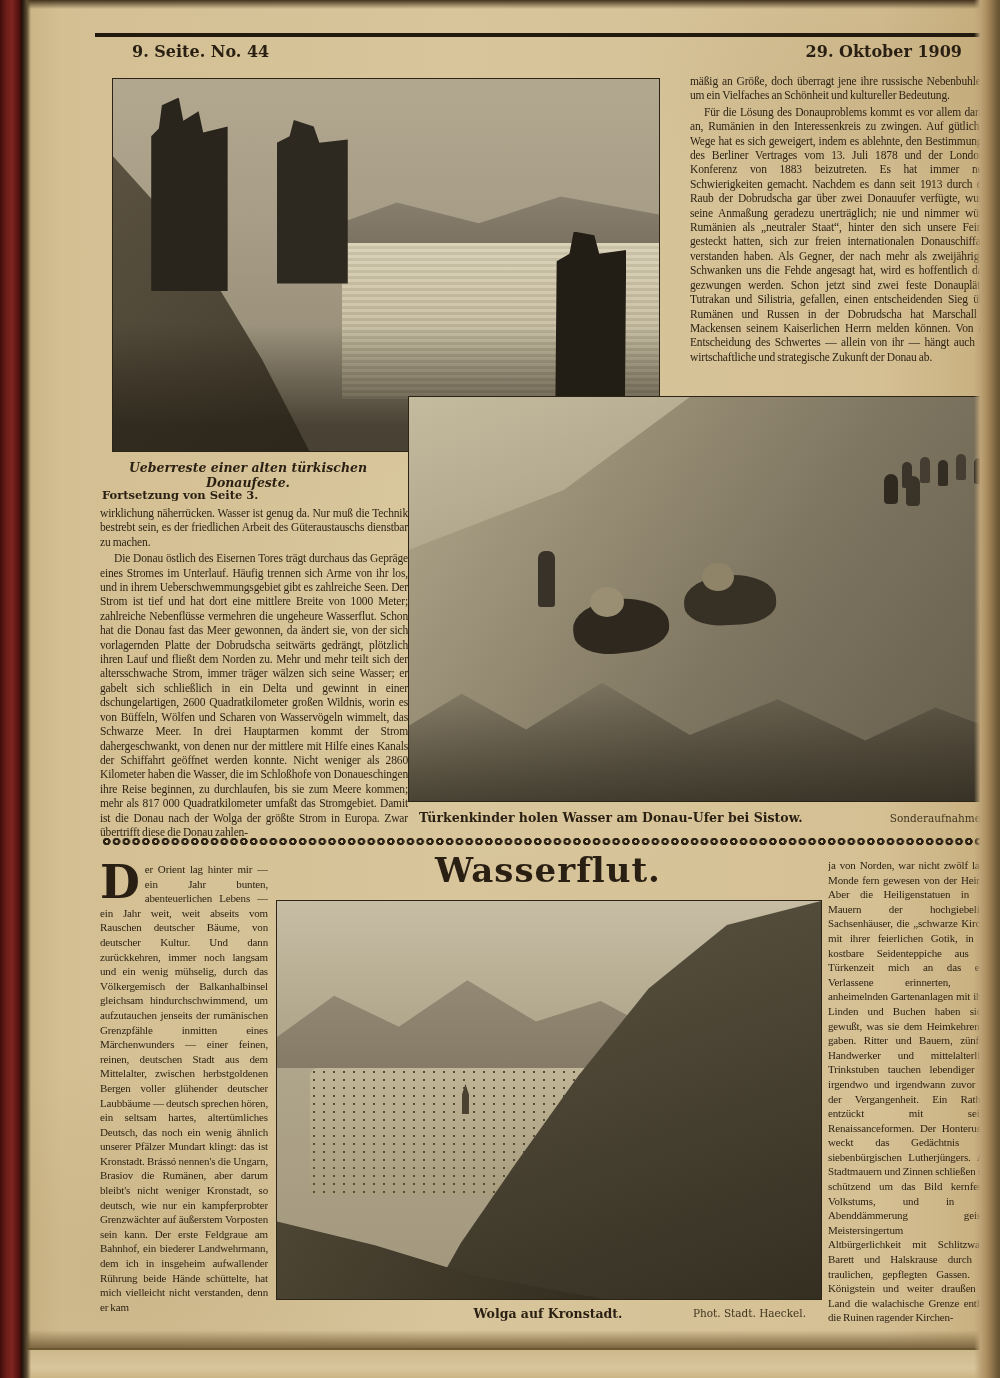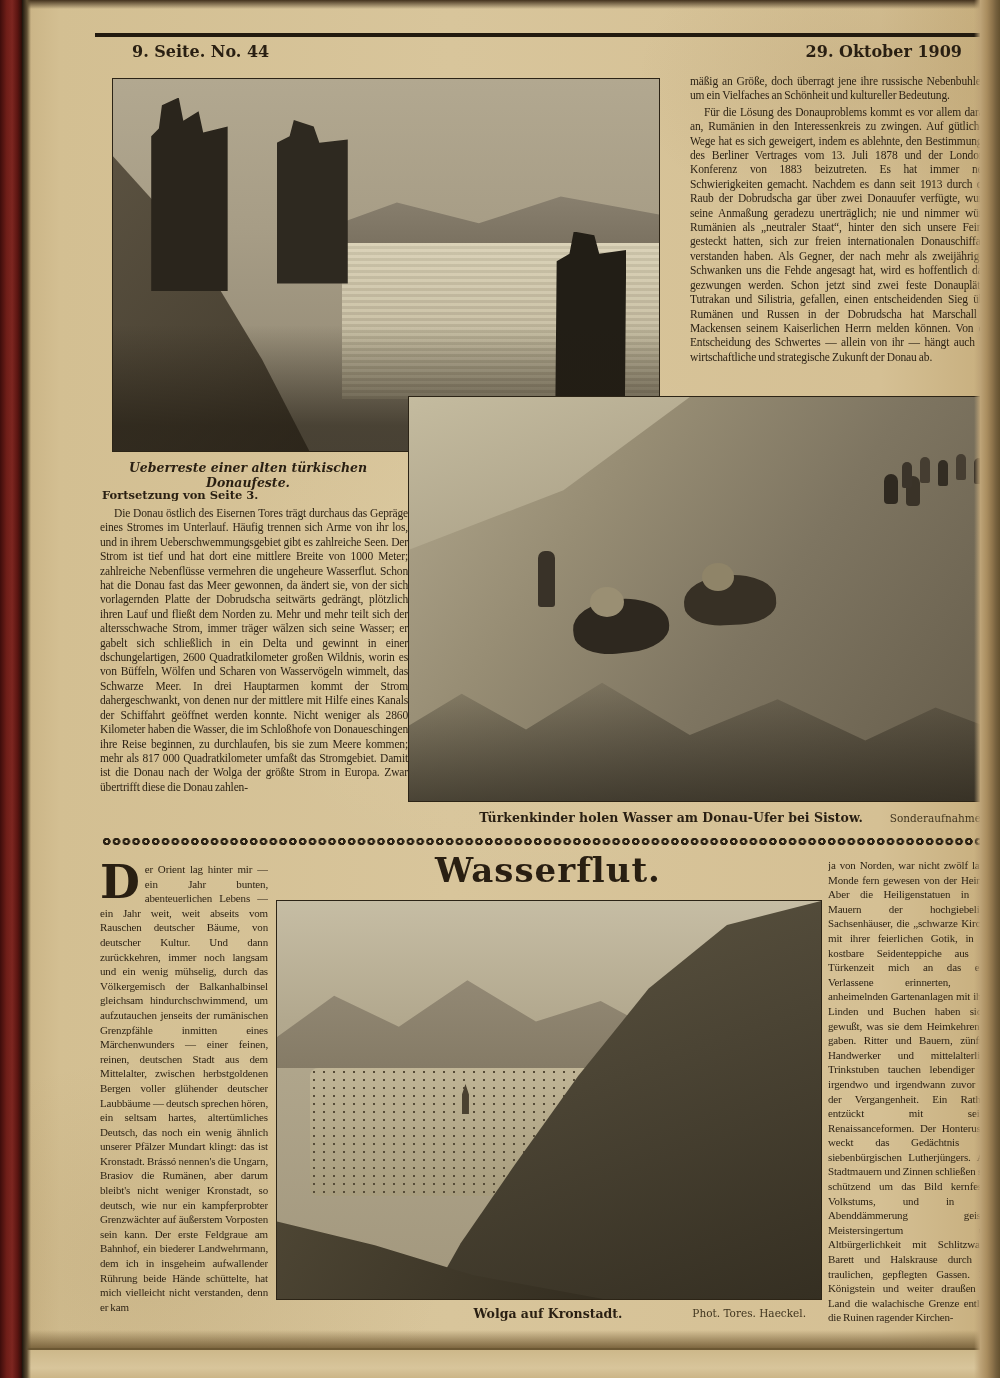--- a/index.html
+++ b/index.html
@@ -139,27 +139,28 @@
   <div class="water"></div>
   <div class="people"></div>
   <div class="boy"></div>
   <div class="donkey1"></div>
   <div class="donkey2"></div>
   <div class="barrel1"></div>
   <div class="barrel2"></div>
   <div class="rocks"></div>
 </div>
 <div class="abs cap-row" style="left:408px;top:810px;width:585px;">
-  <span class="caption" style="position:absolute;left:11px;right:70px;text-align:center;">Türkenkinder holen Wasser am Donau-Ufer bei Sistow.</span>
+  <span class="caption" style="position:absolute;left:11px;right:70px;text-align:left;">Türkenkinder holen Wasser am Donau-Ufer bei Sistow.</span>
   <span class="credit" style="position:absolute;right:2px;top:2px;">Sonderaufnahmen.</span>
 </div>
 
 <div class="abs" style="left:100px;top:488px;width:308px;z-index:3;">
   <div class="note">Fortsetzung von Seite 3.</div>
   <div class="col body-md" style="height:346px;">
+    <p>wirklichung näherrücken. Wasser ist genug da. Nur muß die Technik bestrebt sein, es der friedlichen Arbeit des Güteraustauschs dienstbar zu machen.</p>
     <p class="ind">Die Donau östlich des Eisernen Tores trägt durchaus das Gepräge eines Stromes im Unterlauf. Häufig trennen sich Arme von ihr los, und in ihrem Ueberschwemmungsgebiet gibt es zahlreiche Seen. Der Strom ist tief und hat dort eine mittlere Breite von 1000 Meter; zahlreiche Nebenflüsse vermehren die ungeheure Wasserflut. Schon hat die Donau fast das Meer gewonnen, da ändert sie, von der sich vorlagernden Platte der Dobrudscha seitwärts gedrängt, plötzlich ihren Lauf und fließt dem Norden zu. Mehr und mehr teilt sich der altersschwache Strom, immer träger wälzen sich seine Wasser; er gabelt sich schließlich in ein Delta und gewinnt in einer dschungelartigen, 2600 Quadratkilometer großen Wildnis, worin es von Büffeln, Wölfen und Scharen von Wasservögeln wimmelt, das Schwarze Meer. In drei Hauptarmen kommt der Strom dahergeschwankt, von denen nur der mittlere mit Hilfe eines Kanals der Schiffahrt geöffnet werden konnte. Nicht weniger als 2860 Kilometer haben die Wasser, die im Schloßhofe von Donaueschingen ihre Reise beginnen, zu durchlaufen, bis sie zum Meere kommen; mehr als 817 000 Quadratkilometer umfaßt das Stromgebiet. Damit ist die Donau nach der Wolga der größte Strom in Europa. Zwar übertrifft diese die Donau zahlen-</p>
   </div>
 </div>
 
 <div class="abs ornament"></div>
 
 <div class="abs headline">Wasserflut.</div>
 
 <div class="abs col body-sm" style="left:100px;top:862px;width:168px;height:470px;">
   <span class="dropcap">D</span><span>er Orient lag hinter mir — ein Jahr bunten, abenteuerlichen Lebens — ein Jahr weit, weit abseits vom Rauschen deutscher Bäume, von deutscher Kultur. Und dann zurückkehren, immer noch langsam und ein wenig mühselig, durch das Völkergemisch der Balkanhalbinsel gleichsam hindurchschwimmend, um aufzutauchen jenseits der rumänischen Grenzpfähle inmitten eines Märchenwunders — einer feinen, reinen, deutschen Stadt aus dem Mittelalter, zwischen herbstgoldenen Bergen voller glühender deutscher Laubbäume — deutsch sprechen hören, ein seltsam hartes, altertümliches Deutsch, das noch ein wenig ähnlich unserer Pfälzer Mundart klingt: das ist Kronstadt. Brássó nennen's die Ungarn, Brasiov die Rumänen, aber darum bleibt's nicht weniger Kronstadt, so deutsch, wie nur ein kampferprobter Grenzwächter auf äußerstem Vorposten sein kann. Der erste Feldgraue am Bahnhof, ein biederer Landwehrmann, dem ich in insgeheim aufwallender Rührung beide Hände schüttelte, hat mich vielleicht nicht verstanden, denn er kam</span>
@@ -167,21 +168,21 @@
 
 <div class="abs photo" id="photo3">
   <div class="farridge"></div>
   <div class="city"></div>
   <div class="spire"></div>
   <div class="mountain"></div>
   <div class="fgslope"></div>
 </div>
 <div class="abs cap-row" style="left:276px;top:1306px;width:544px;">
   <span class="caption" style="position:absolute;left:0;right:0;text-align:center;">Wolga auf Kronstadt.</span>
-  <span class="credit" style="position:absolute;right:14px;top:1px;">Phot. Tores. Haeckel.</span>
+  <span class="credit" style="position:absolute;right:14px;top:1px;">Phot. Stadt. Haeckel.</span>
 </div>
 
 <div class="abs col body-sm" style="left:828px;top:858px;width:167px;height:476px;">
   <span>ja von Norden, war nicht zwölf lange Monde fern gewesen von der Heimat. Aber die Heiligenstatuen in den Mauern der hochgiebeligen Sachsenhäuser, die „schwarze Kirche“ mit ihrer feierlichen Gotik, in der kostbare Seidenteppiche aus der Türkenzeit mich an das eben Verlassene erinnerten, die anheimelnden Gartenanlagen mit ihren Linden und Buchen haben sicher gewußt, was sie dem Heimkehrenden gaben. Ritter und Bauern, zünftige Handwerker und mittelalterliche Trinkstuben tauchen lebendiger als irgendwo und irgendwann zuvor aus der Vergangenheit. Ein Rathaus entzückt mit seinen Renaissanceformen. Der Honterushof weckt das Gedächtnis des siebenbürgischen Lutherjüngers. Alte Stadtmauern und Zinnen schließen sich schützend um das Bild kernfesten Volkstums, und in der Abenddämmerung geistert Meistersingertum und Altbürgerlichkeit mit Schlitzwams, Barett und Halskrause durch die traulichen, gepflegten Gassen. Der Königstein und weiter draußen im Land die walachische Grenze entlang die Ruinen ragender Kirchen-</span>
 </div>
 
 <div class="abs bottom-shadow"></div>
 <div class="abs bottom-page"></div>
 <div class="abs binding"></div>
 <div class="abs binding-gap"></div>

